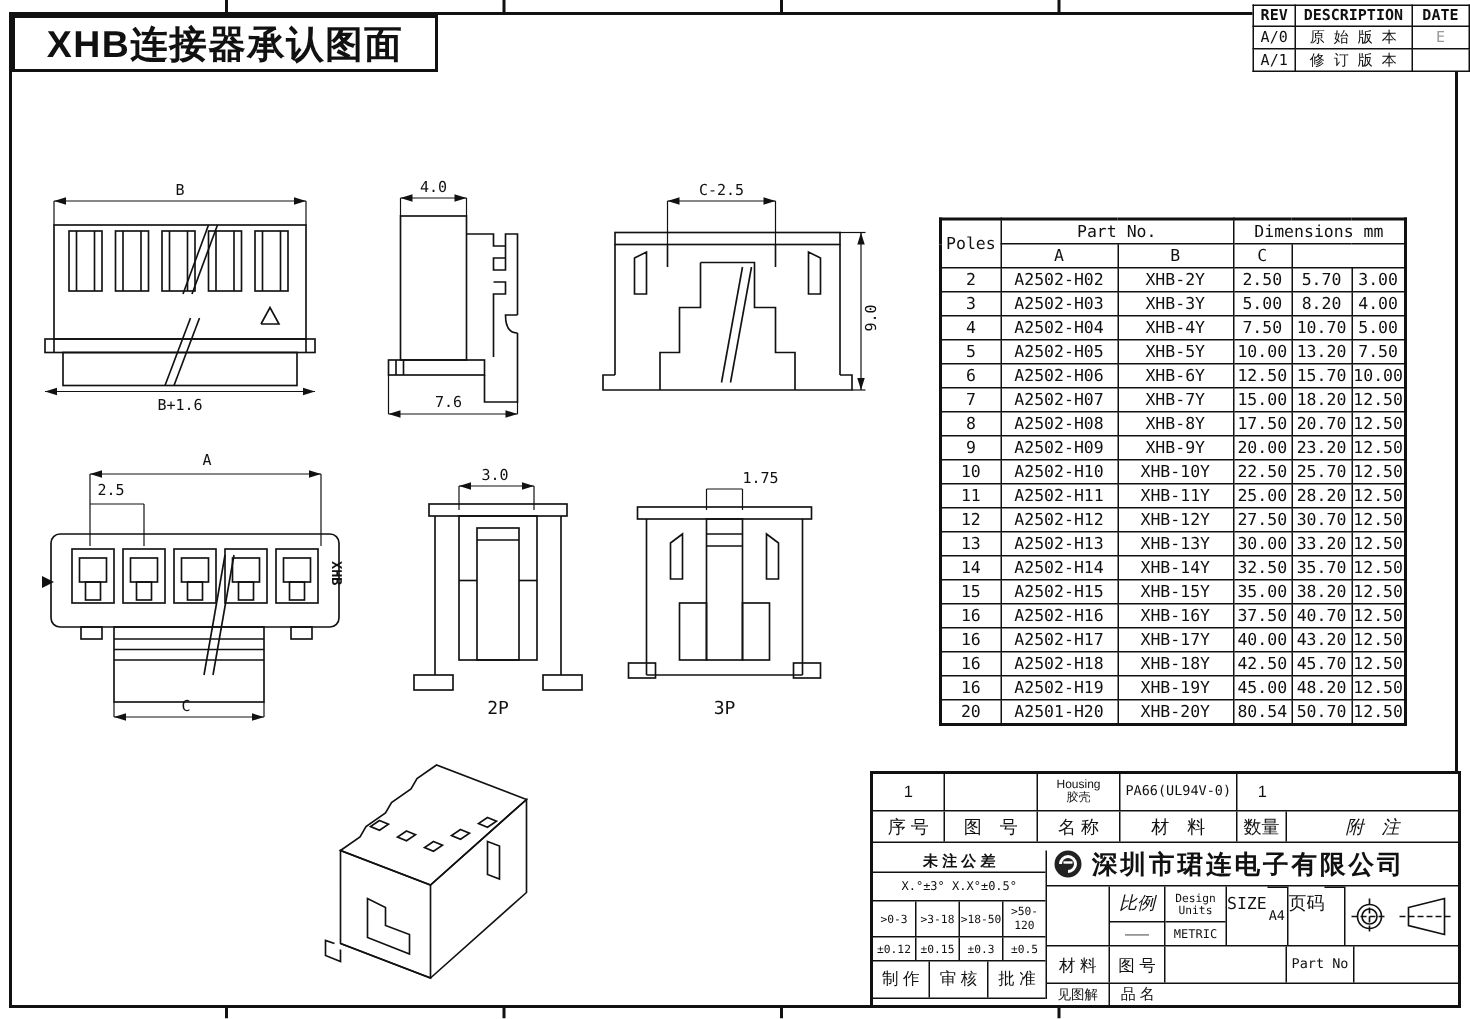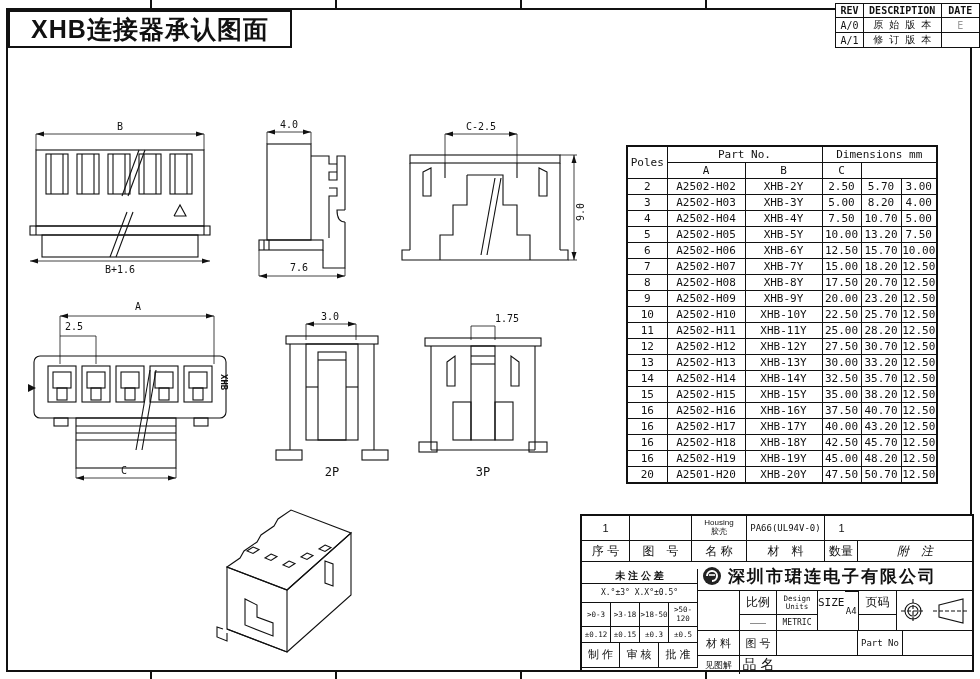--- a/index.html
+++ b/index.html
@@ -430,21 +430,21 @@
         <td>A2502-H19</td>
         <td>XHB-19Y</td>
         <td>45.00</td>
         <td>48.20</td>
         <td>12.50</td>
       </tr>
       <tr>
         <td>20</td>
         <td>A2501-H20</td>
         <td>XHB-20Y</td>
-        <td>47.50</td>
+        <td>80.54</td>
         <td>50.70</td>
         <td>12.50</td>
       </tr>
     </tbody>
 </table>
 
 <div class="tb">
 
   <div class="tb-row" style="height:25px;">
     <div class="tb-cell" style="width:48px;font-size:11px;">1</div>
@@ -503,33 +503,33 @@
           <path d="M7 9 L13 9" style="stroke:#fff;stroke-width:1.6;"></path>
         </svg>
         <span>深圳市珺连电子有限公司</span>
       </div>
       <div style="display:flex;height:39px;">
         <div style="width:42px;border-right:1px solid #111;box-sizing:border-box;display:flex;flex-direction:row;gap:42px;">
           <div class="tb-cell nb" style="height:23px;font-size:12px;">单位</div>
           <div class="tb-cell nb mono" style="flex:1;font-size:7.5px;border-top:1px solid #111;">MM Only</div>
         </div>
         <div style="width:37px;border-right:1px solid #111;box-sizing:border-box;display:flex;flex-direction:column;">
-          <div class="tb-cell nb" style="height:23px;font-size:12px;">比例</div>
+          <div class="tb-cell nb" style="height:23px;font-size:12px;font-style:italic;">比例</div>
           <div class="tb-cell nb" style="flex:1;font-size:8px;border-top:1px solid #111;">——</div>
         </div>
         <div style="width:41px;border-right:1px solid #111;box-sizing:border-box;display:flex;flex-direction:column;">
           <div class="tb-cell nb pre mono" style="height:23px;font-size:7.5px;">Design
 Units</div>
           <div class="tb-cell nb mono" style="flex:1;font-size:8px;border-top:1px solid #111;">METRIC</div>
         </div>
         <div style="width:41px;border-right:1px solid #111;box-sizing:border-box;display:flex;flex-direction:row;">
           <div class="tb-cell nb mono" style="height:23px;font-size:11px;">SIZE</div>
           <div class="tb-cell nb mono" style="flex:1;font-size:9px;border-top:1px solid #111;">A4</div>
         </div>
-        <div style="width:38px;border-right:1px solid #111;box-sizing:border-box;display:flex;flex-direction:column;">
+        <div style="width:38px;border-right:1px solid #111;box-sizing:border-box;display:flex;flex-direction:row;">
           <div class="tb-cell nb" style="height:23px;font-size:12px;">页码</div>
           <div class="tb-cell nb" style="flex:1;border-top:1px solid #111;"></div>
         </div>
         <div class="tb-cell nb" style="flex:1;">
           <svg width="72" height="30" viewBox="0 0 72 30" style="position:static;">
             <circle cx="14" cy="15" r="8"></circle>
             <circle cx="14" cy="15" r="5"></circle>
             <line x1="2" y1="15" x2="26" y2="15" stroke-dasharray="4 2"></line>
             <line x1="14" y1="3" x2="14" y2="27" stroke-dasharray="4 2"></line>
             <path d="M40 9 L64 3 L64 27 L40 21 Z"></path>
@@ -539,17 +539,17 @@
       </div>
       <div style="display:flex;height:24px;border-top:1px solid #111;">
         <div class="tb-cell" style="width:42px;font-size:11px;">材 料</div>
         <div class="tb-cell" style="width:37px;font-size:11px;">图 号</div>
         <div class="tb-cell" style="width:81px;"></div>
         <div class="tb-cell mono" style="width:45px;font-size:9px;">Part No</div>
         <div class="tb-cell nb" style="flex:1;"></div>
       </div>
       <div style="display:flex;flex:1;border-top:1px solid #111;">
         <div class="tb-cell" style="width:42px;font-size:9px;">见图解</div>
-        <div class="tb-cell" style="width:37px;font-size:14px;">品 名</div>
+        <div class="tb-cell" style="width:37px;font-size:10px;">品 名</div>
       </div>
     </div>
   </div>
 </div>
 
 </body></html>

